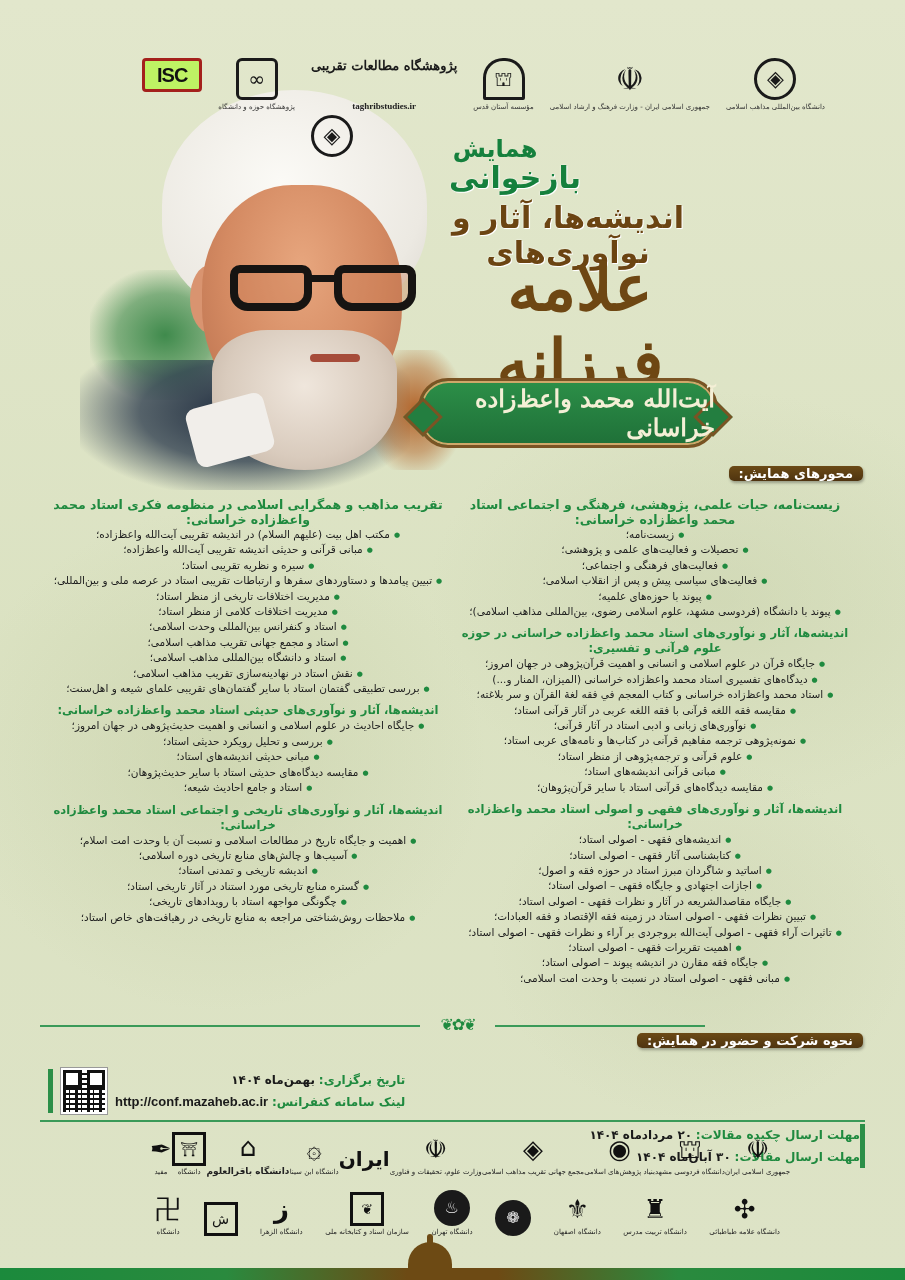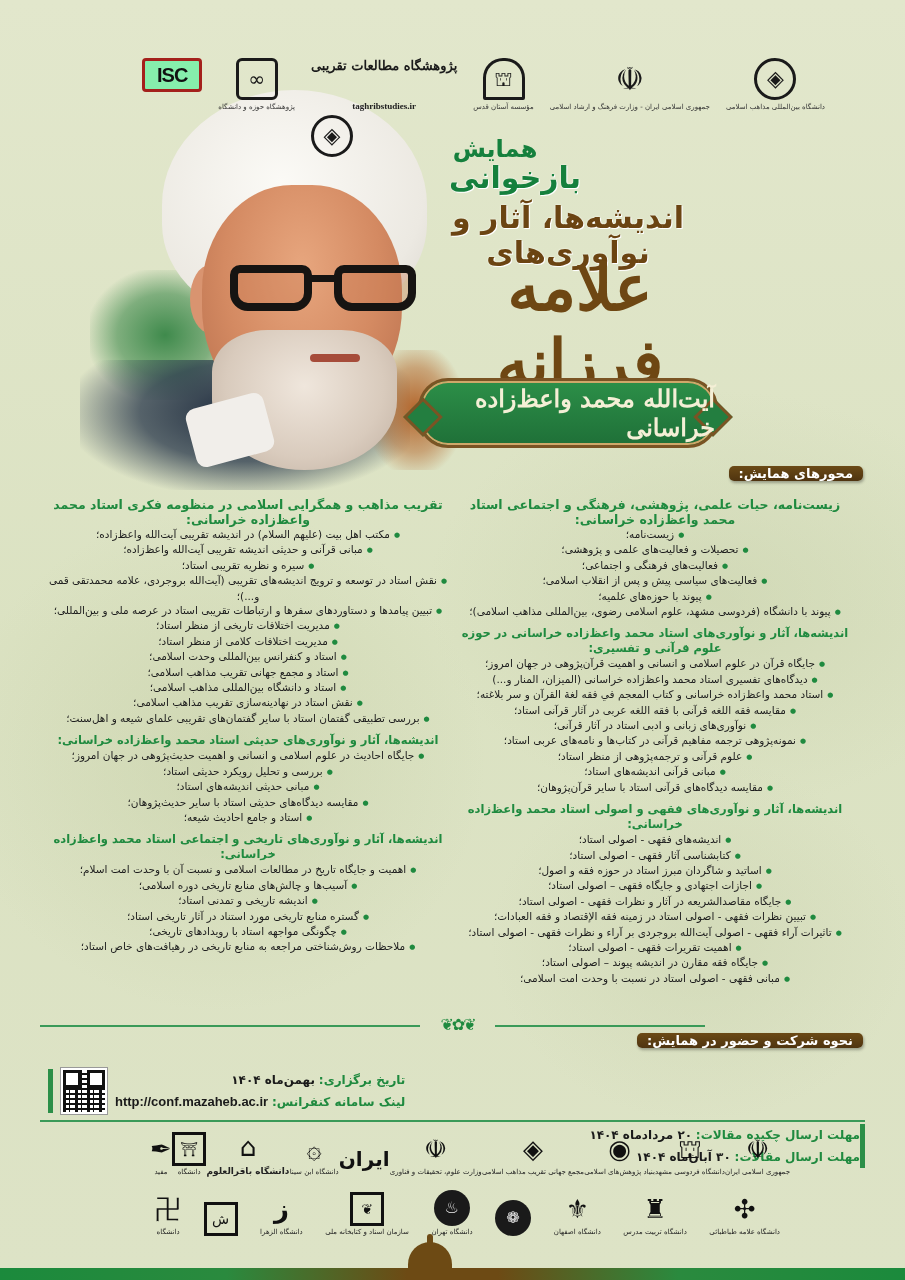--- a/index.html
+++ b/index.html
@@ -34,21 +34,21 @@
   .portrait .lens.l { left: 0; } .portrait .lens.r { left: 104px; }
   .portrait .bridge { position: absolute; left: 80px; top: 10px; width: 26px; height: 7px; background: #161412; }
   .portrait .mouth { position: absolute; left: 270px; top: 314px; width: 50px; height: 8px; border-radius: 4px; background: #a64c3a; }
   .portrait .collar { position: absolute; left: 150px; top: 360px; width: 80px; height: 60px; background: #f1eeea; border-radius: 10px; transform: rotate(-15deg); }
 
   
   .logos-top { position: absolute; top: 58px; right: 80px; display: flex; gap: 16px; align-items: flex-start; flex-direction: row-reverse; }
   .logo { display: flex; flex-direction: column; align-items: center; gap: 3px; }
   .logo .mark { width: 42px; height: 42px; border: 3px solid #1a1a1a; border-radius: 50%; display: flex; align-items: center; justify-content: center; font-size: 22px; color: #1a1a1a; background: transparent; line-height: 1; }
   .logo .cap { font-size: 7px; color: #333; white-space: nowrap; }
-  .isc { width: 60px; height: 34px; background: #86efac; border: 3px solid #a4201c; border-radius: 4px; font-family: "Liberation Sans", sans-serif; font-weight: 900; font-size: 20px; color: #111; display: flex; align-items: center; justify-content: center; letter-spacing: -1px; }
+  .isc { width: 60px; height: 34px; background: #bef264; border: 3px solid #a4201c; border-radius: 4px; font-family: "Liberation Sans", sans-serif; font-weight: 900; font-size: 20px; color: #111; display: flex; align-items: center; justify-content: center; letter-spacing: -1px; }
   .tagh { display: flex; align-items: flex-start; gap: 4px; }
   .tagh .txt { display: flex; flex-direction: column; align-items: center; }
   .tagh .name { font-size: 13px; font-weight: bold; font-family: "DejaVu Serif", serif; }
   .tagh .url { font-size: 9px; font-family: "Liberation Serif", serif; color: #222; direction: ltr; }
 
   
   .t-hamayesh { position: absolute; top: 135px; left: 445px; width: 100px; text-align: center; color: #15803d; font-weight: bold; font-size: 24px; }
   .t-baz { position: absolute; top: 160px; left: 440px; width: 150px; text-align: center; color: #15803d; font-weight: bold; font-size: 30px; text-shadow: 0 0 2px #fff, 1px 1px 0 #fff; }
   .t-andishe { position: absolute; top: 200px; left: 418px; width: 300px; text-align: center; color: #6b4412; font-weight: bold; font-size: 30px; text-shadow: 0 0 2px #fff, 1px 1px 0 #fff; }
   .t-allameh { position: absolute; top: 250px; left: 430px; width: 300px; text-align: center; color: #6e4713; font-weight: bold; font-size: 64px; font-family: "DejaVu Serif", serif; letter-spacing: 2px; }
@@ -219,21 +219,20 @@
   </div>
 </div>
 
 <div class="col col-left">
   <div class="sec">
     <div class="sec-title big">تقریب مذاهب و همگرایی اسلامی در منظومه فکری استاد محمد واعظ‌زاده خراسانی:</div>
     <ul class="items">
       <li>مکتب اهل بیت (علیهم السلام) در اندیشه تقریبی آیت‌الله واعظ‌زاده؛</li>
       <li>مبانی قرآنی و حدیثی اندیشه تقریبی آیت‌الله واعظ‌زاده؛</li>
       <li>سیره و نظریه تقریبی استاد؛</li>
-      <li>نقش استاد در توسعه و ترویج اندیشه‌های تقریبی (آیت‌الله بروجردی، علامه محمدتقی قمی و...)؛</li>
       <li>تبیین پیامدها و دستاوردهای سفرها و ارتباطات تقریبی استاد در عرصه ملی و بین‌المللی؛</li>
       <li>مدیریت اختلافات تاریخی از منظر استاد؛</li>
       <li>مدیریت اختلافات کلامی از منظر استاد؛</li>
       <li>استاد و کنفرانس بین‌المللی وحدت اسلامی؛</li>
       <li>استاد و مجمع جهانی تقریب مذاهب اسلامی؛</li>
       <li>استاد و دانشگاه بین‌المللی مذاهب اسلامی؛</li>
       <li>نقش استاد در نهادینه‌سازی تقریب مذاهب اسلامی؛</li>
       <li>بررسی تطبیقی گفتمان استاد با سایر گفتمان‌های تقریبی علمای شیعه و اهل‌سنت؛</li>
     </ul>
   </div>

